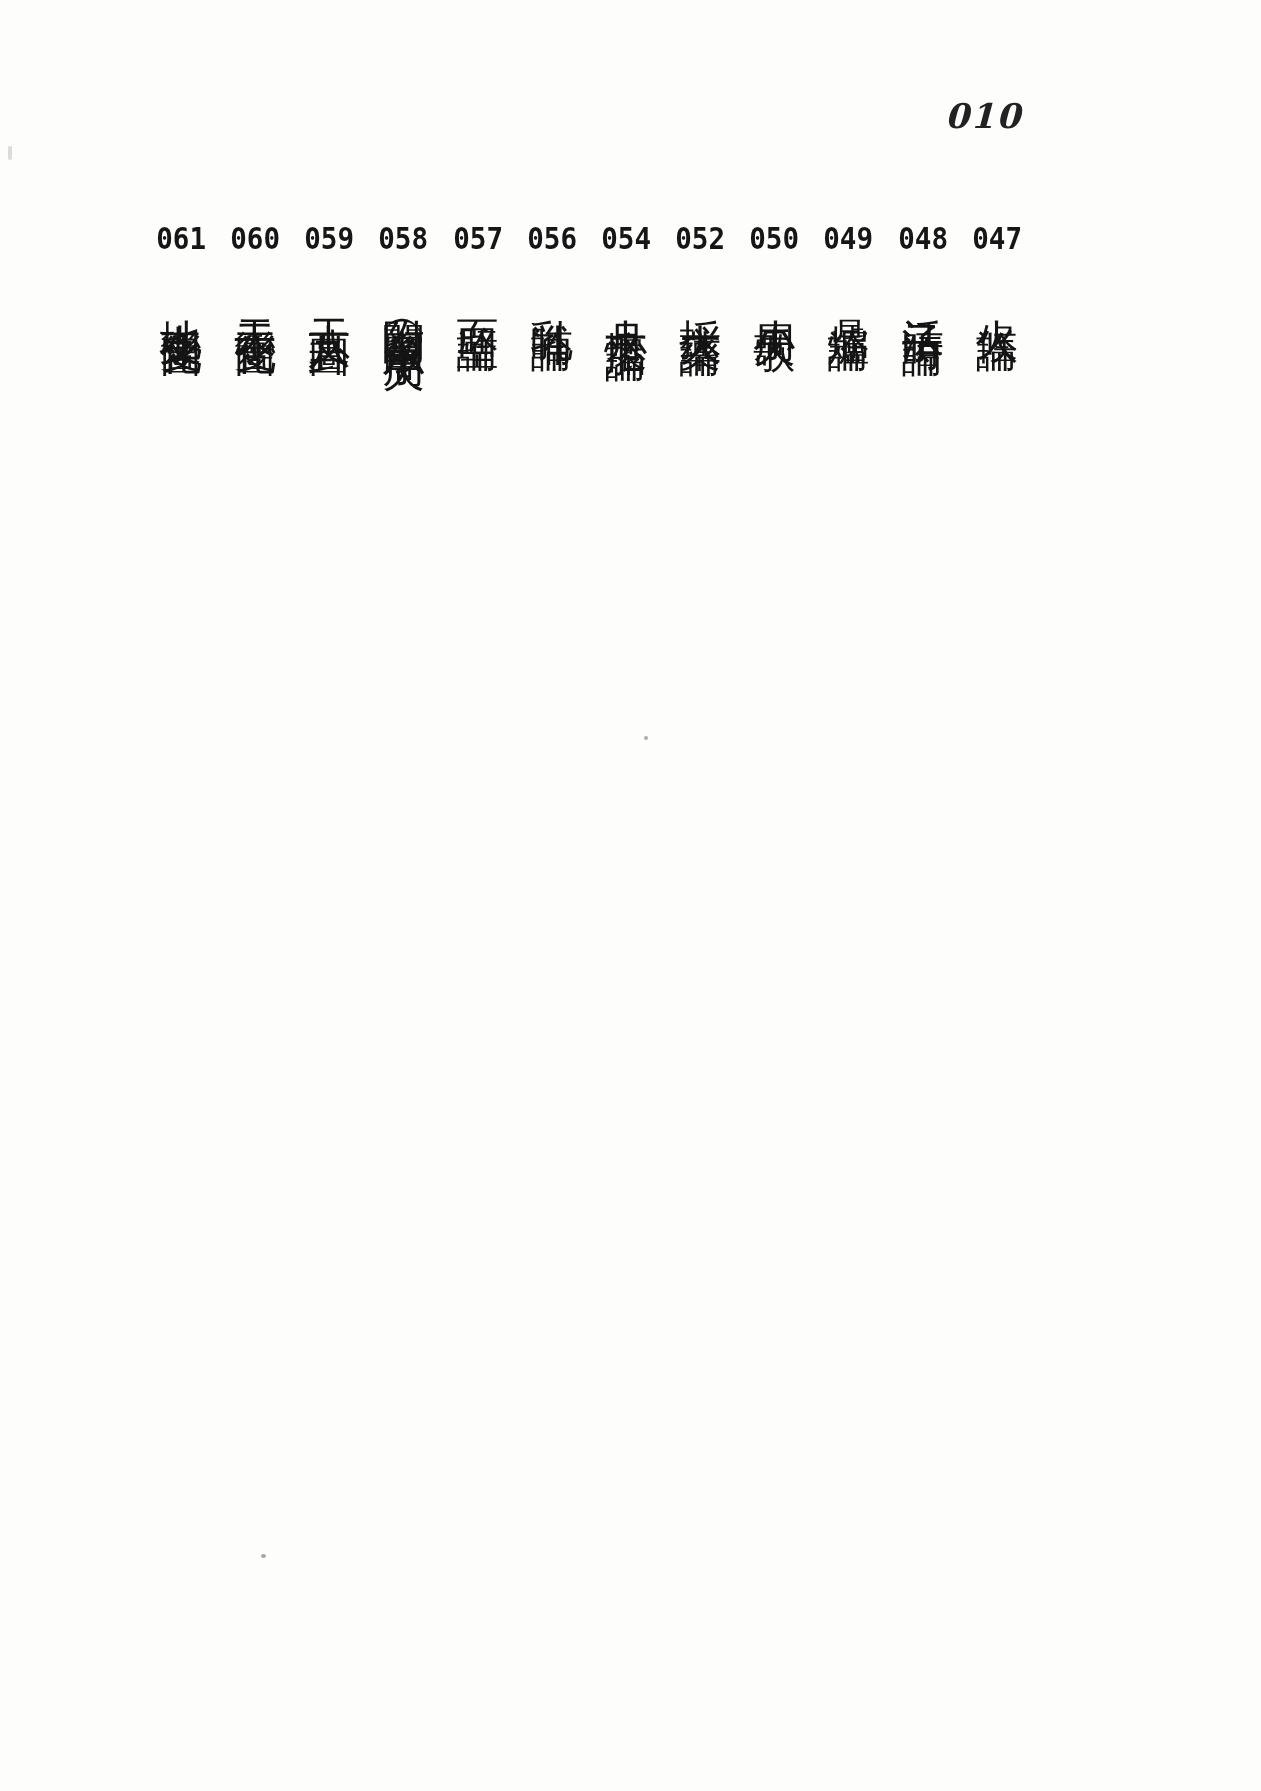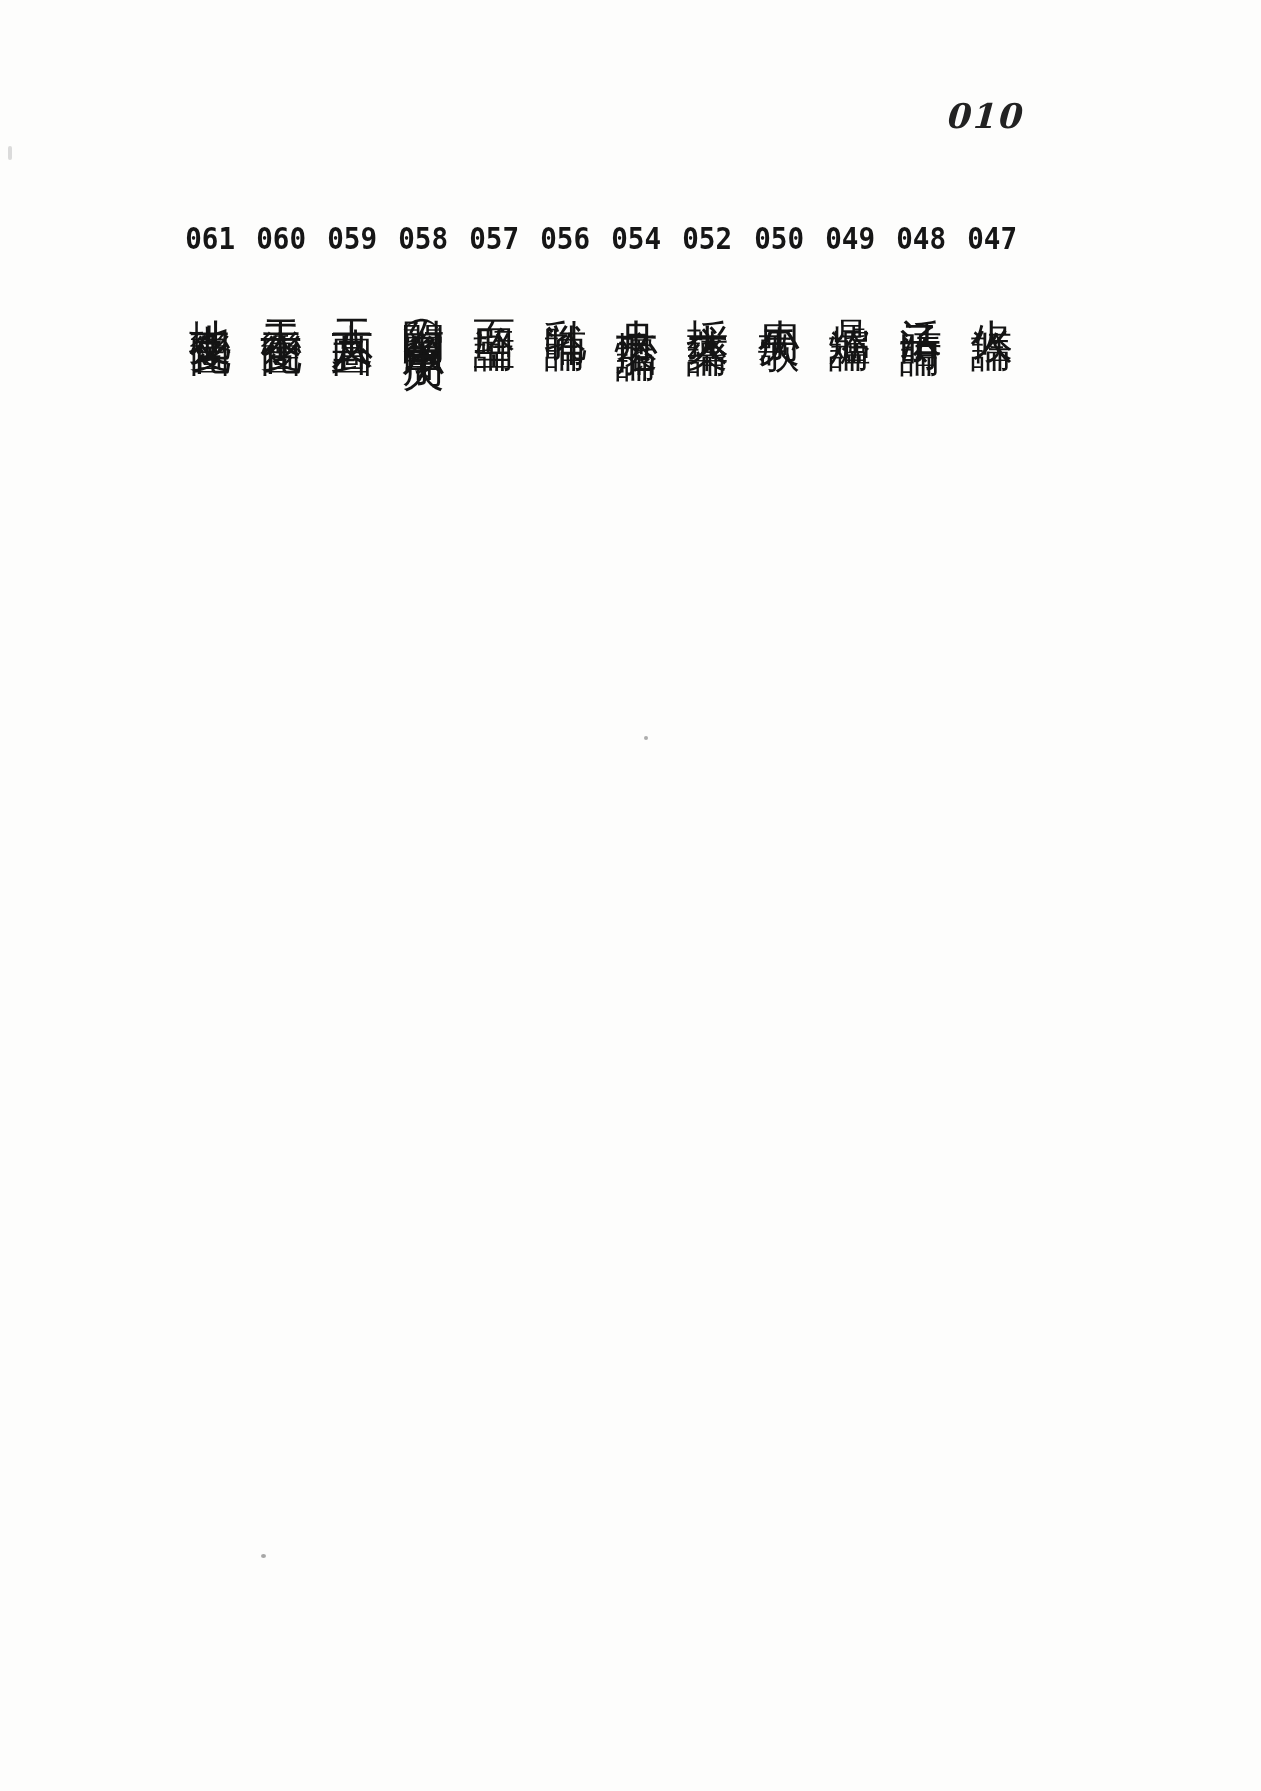--- a/index.html
+++ b/index.html
@@ -38,20 +38,21 @@
     display: flex;
     flex-direction: row-reverse; 
     justify-content: space-between;
     align-items: flex-start;
   }
   .toc-entry {
     width: 64px;
     display: flex;
     flex-direction: column;
     align-items: center;
+    margin-left: 20px;
   }
   .entry-num {
     font-family: "DejaVu Sans Mono", monospace;
     font-weight: 600;
     font-size: 30px;
     line-height: 30px;
     letter-spacing: 0px;
     color: #161616;
     transform: scaleX(0.92);
   }

